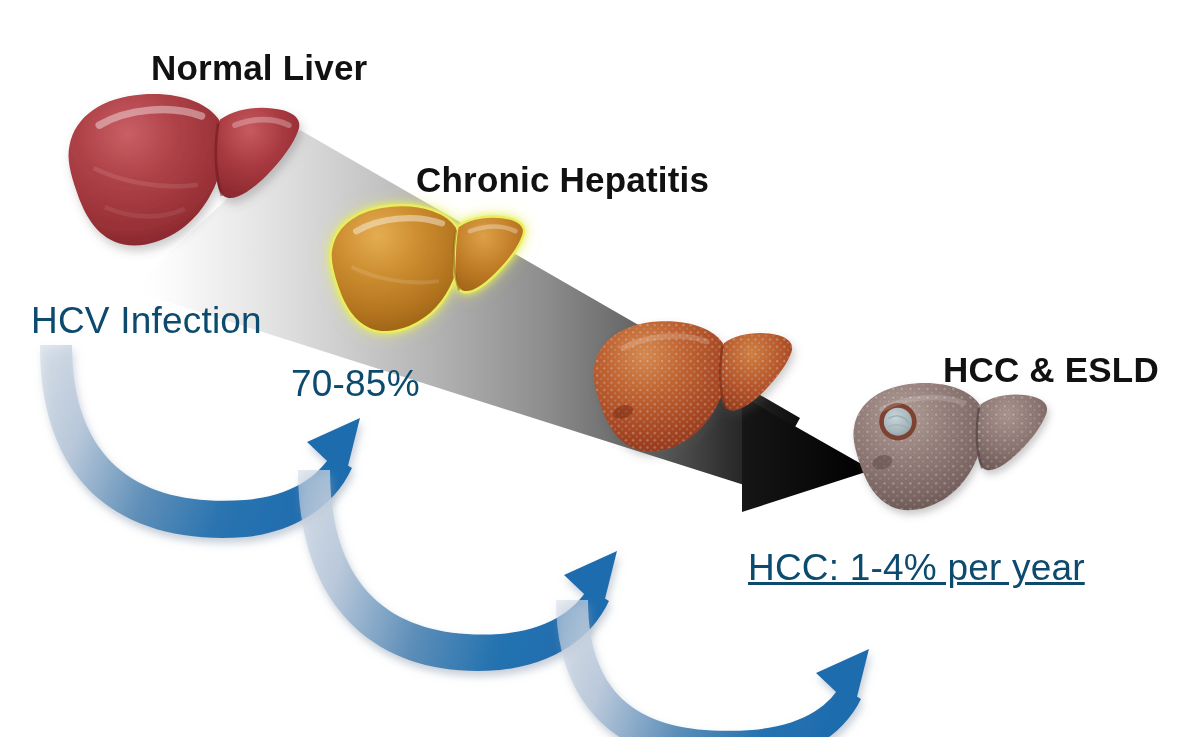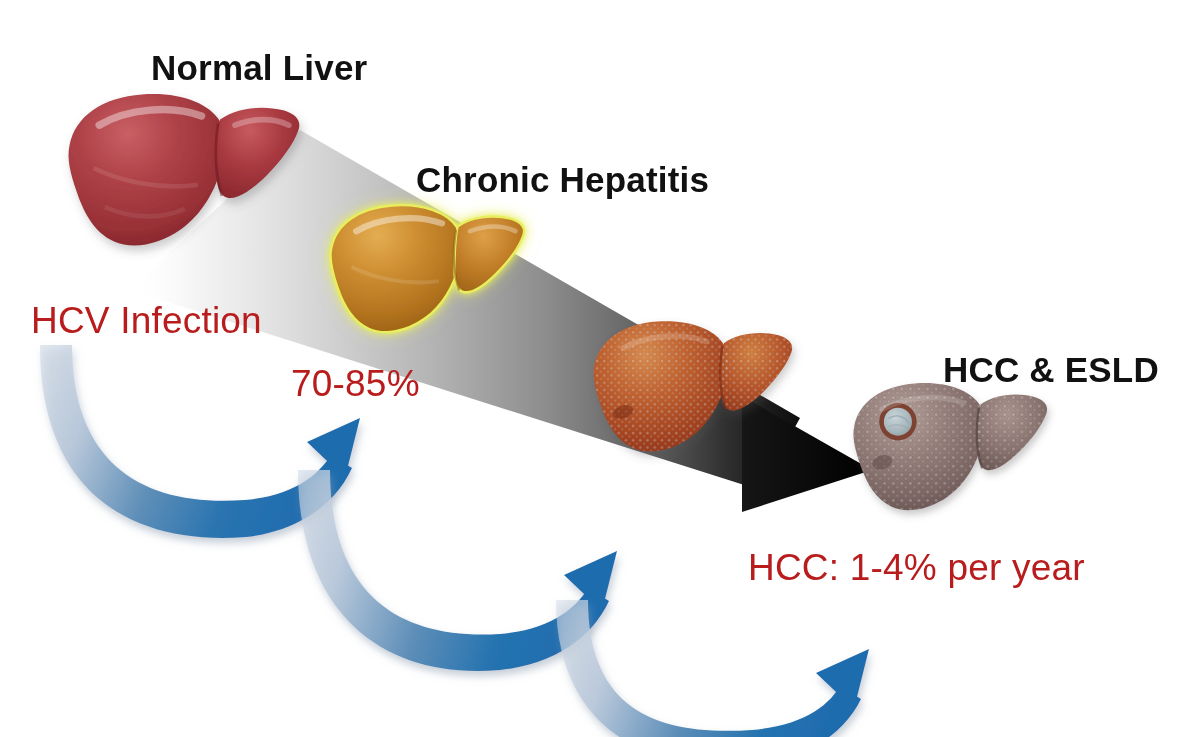--- a/index.html
+++ b/index.html
@@ -8,21 +8,21 @@
   #stage > *{position:absolute;}
 
   .label-black{
     color:#111111;
     font-family:"Liberation Sans",sans-serif;
     font-weight:700;
     white-space:nowrap;
     letter-spacing:.2px;
   }
   .label-navy{
-    color:#b91c1c;
+    color:#0c4a6e;
     font-family:"Liberation Sans",sans-serif;
     font-weight:400;
     white-space:nowrap;
     letter-spacing:.2px;
   }
 
   .svg-layer{position:absolute;left:0;top:0;width:1200px;height:737px;}
   .svg-layer.behind{z-index:1;}
   .svg-layer.livers{z-index:3;}
   .svg-layer.arrows{z-index:2;}
@@ -268,16 +268,16 @@
   <div class="txt label-black" style="left:416px;top:160px;font-size:35px;line-height:40px;">Chronic Hepatitis</div>
 
 
   <div class="txt label-black" style="left:943px;top:350px;font-size:35px;line-height:40px;">HCC &amp; ESLD</div>
 
   <div class="txt label-navy" style="left:31px;top:300px;font-size:37px;line-height:42px;">HCV Infection</div>
 
   <div class="txt label-navy" style="left:291px;top:363px;font-size:37px;line-height:42px;">70-85%</div>
 
 
-  <div class="txt label-navy" style="left:748px;top:547px;font-size:37px;line-height:42px;">HCC: 1-4% per year</div>
+  <div class="txt label-navy" style="left:748px;top:547px;font-size:37px;line-height:42px;text-decoration:underline;">HCC: 1-4% per year</div>
 
 
 </div>
 
 </body></html>

